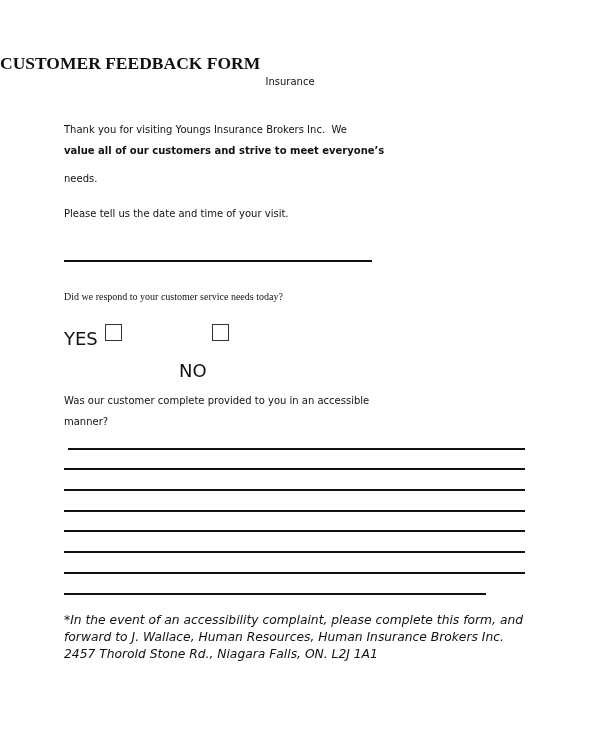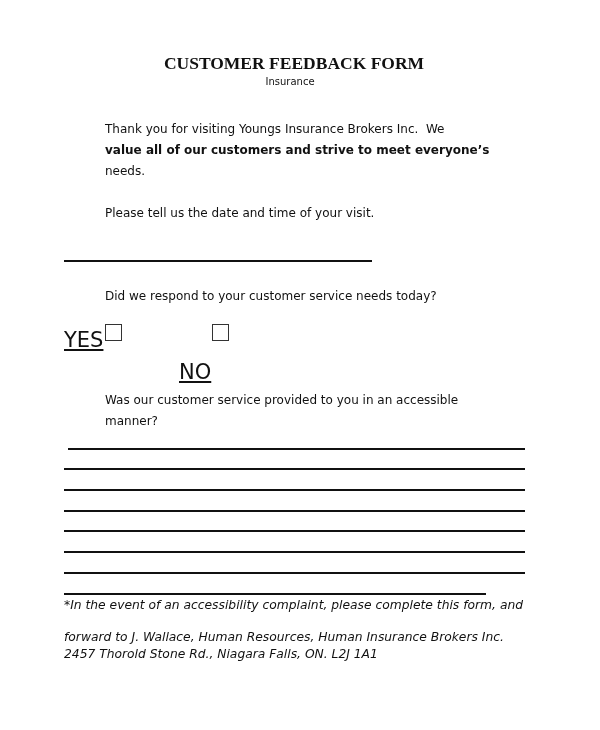--- a/index.html
+++ b/index.html
@@ -1,52 +1,52 @@
 <!DOCTYPE html>
 <html><head>
 <meta charset="utf-8">
 <style>
   html, body { margin: 0; padding: 0; background: #ffffff; }
   body { width: 600px; height: 730px; position: relative; overflow: hidden; color: #111; font-family: "DejaVu Sans", sans-serif; }
   .abs { position: absolute; }
-  .title { left: 0; width: 588px; top: 53px; text-align: center; font-family: "Liberation Serif", serif; font-weight: bold; font-size: 17.5px; letter-spacing: 0; }
+  .title { left: 0; width: 588px; top: 53px; font-family: "Liberation Serif", serif; font-weight: bold; font-size: 17.5px; letter-spacing: 0; }
   .subtitle { left: 0; width: 580px; top: 76px; text-align: center; font-size: 10px; }
-  .para { left: 64px; font-size: 12px; line-height: 21px; white-space: pre; margin-left: 41px; }
+  .para { left: 64px; font-size: 10px; line-height: 21px; white-space: pre; }
   .line { height: 2px; background: #111; }
   .chk { width: 17px; height: 17px; border: 1.4px solid #333; box-sizing: border-box; background: #fff; }
-  .lbl { font-size: 21px; text-decoration: underline; }
+  .lbl { font-size: 18px; }
   .foot { left: 64px; top: 612px; font-size: 12.3px; font-style: italic; line-height: 17px; white-space: pre; }
 </style>
 </head>
 <body>
 
 <div class="abs title">CUSTOMER FEEDBACK FORM</div>
 <div class="abs subtitle">Insurance</div>
 
 <div class="abs para" style="top:119px;">Thank you for visiting Youngs Insurance Brokers Inc.  We</div>
 <div class="abs para" style="top:140px;font-weight:bold;">value all of our customers and strive to meet everyone’s</div>
-<div class="abs para" style="top:161px;">needs.</div>
+<div class="abs para" style="top:168px;">needs.</div>
 
 <div class="abs para" style="top:203px;text-align:center;">Please tell us the date and time of your visit.</div>
 <div class="abs line" style="left:64px; top:260px; width:308px;"></div>
 
-<div class="abs para" style="top:286px;">Did we respond to your customer service needs today?</div>
+<div class="abs para" style="top:286px;font-family:Liberation Serif, serif;">Did we respond to your customer service needs today?</div>
 
 <div class="abs lbl" style="left:64px; top:328px;">YES</div>
 <div class="abs chk" style="left:105px; top:324px;"></div>
 <div class="abs lbl" style="left:179px; top:328px;margin-top:32px;">NO</div>
 <div class="abs chk" style="left:212px; top:324px;"></div>
 
-<div class="abs para" style="top:390px;">Was our customer service provided to you in an accessible</div>
+<div class="abs para" style="top:390px;">Was our customer complete provided to you in an accessible</div>
 <div class="abs para" style="top:411px;">manner?</div>
 
 <div class="abs line" style="left:68px; top:448px; width:457px;"></div>
 <div class="abs line" style="left:64px; top:468px; width:461px;"></div>
 <div class="abs line" style="left:64px; top:489px; width:461px;"></div>
 <div class="abs line" style="left:64px; top:510px; width:461px;"></div>
 <div class="abs line" style="left:64px; top:530px; width:461px;"></div>
 <div class="abs line" style="left:64px; top:551px; width:461px;"></div>
 <div class="abs line" style="left:64px; top:572px; width:461px;"></div>
 <div class="abs line" style="left:64px; top:593px; width:422px;"></div>
 
-<div class="abs foot" style="top:597px;">*In the event of an accessibility complaint, please complete this form, and</div>
+<div class="abs foot" style="top:612px;">*In the event of an accessibility complaint, please complete this form, and</div>
 <div class="abs foot" style="top:629px;">forward to J. Wallace, Human Resources, Human Insurance Brokers Inc.</div>
 <div class="abs foot" style="top:646px;">2457 Thorold Stone Rd., Niagara Falls, ON. L2J 1A1</div>
 
 </body></html>

